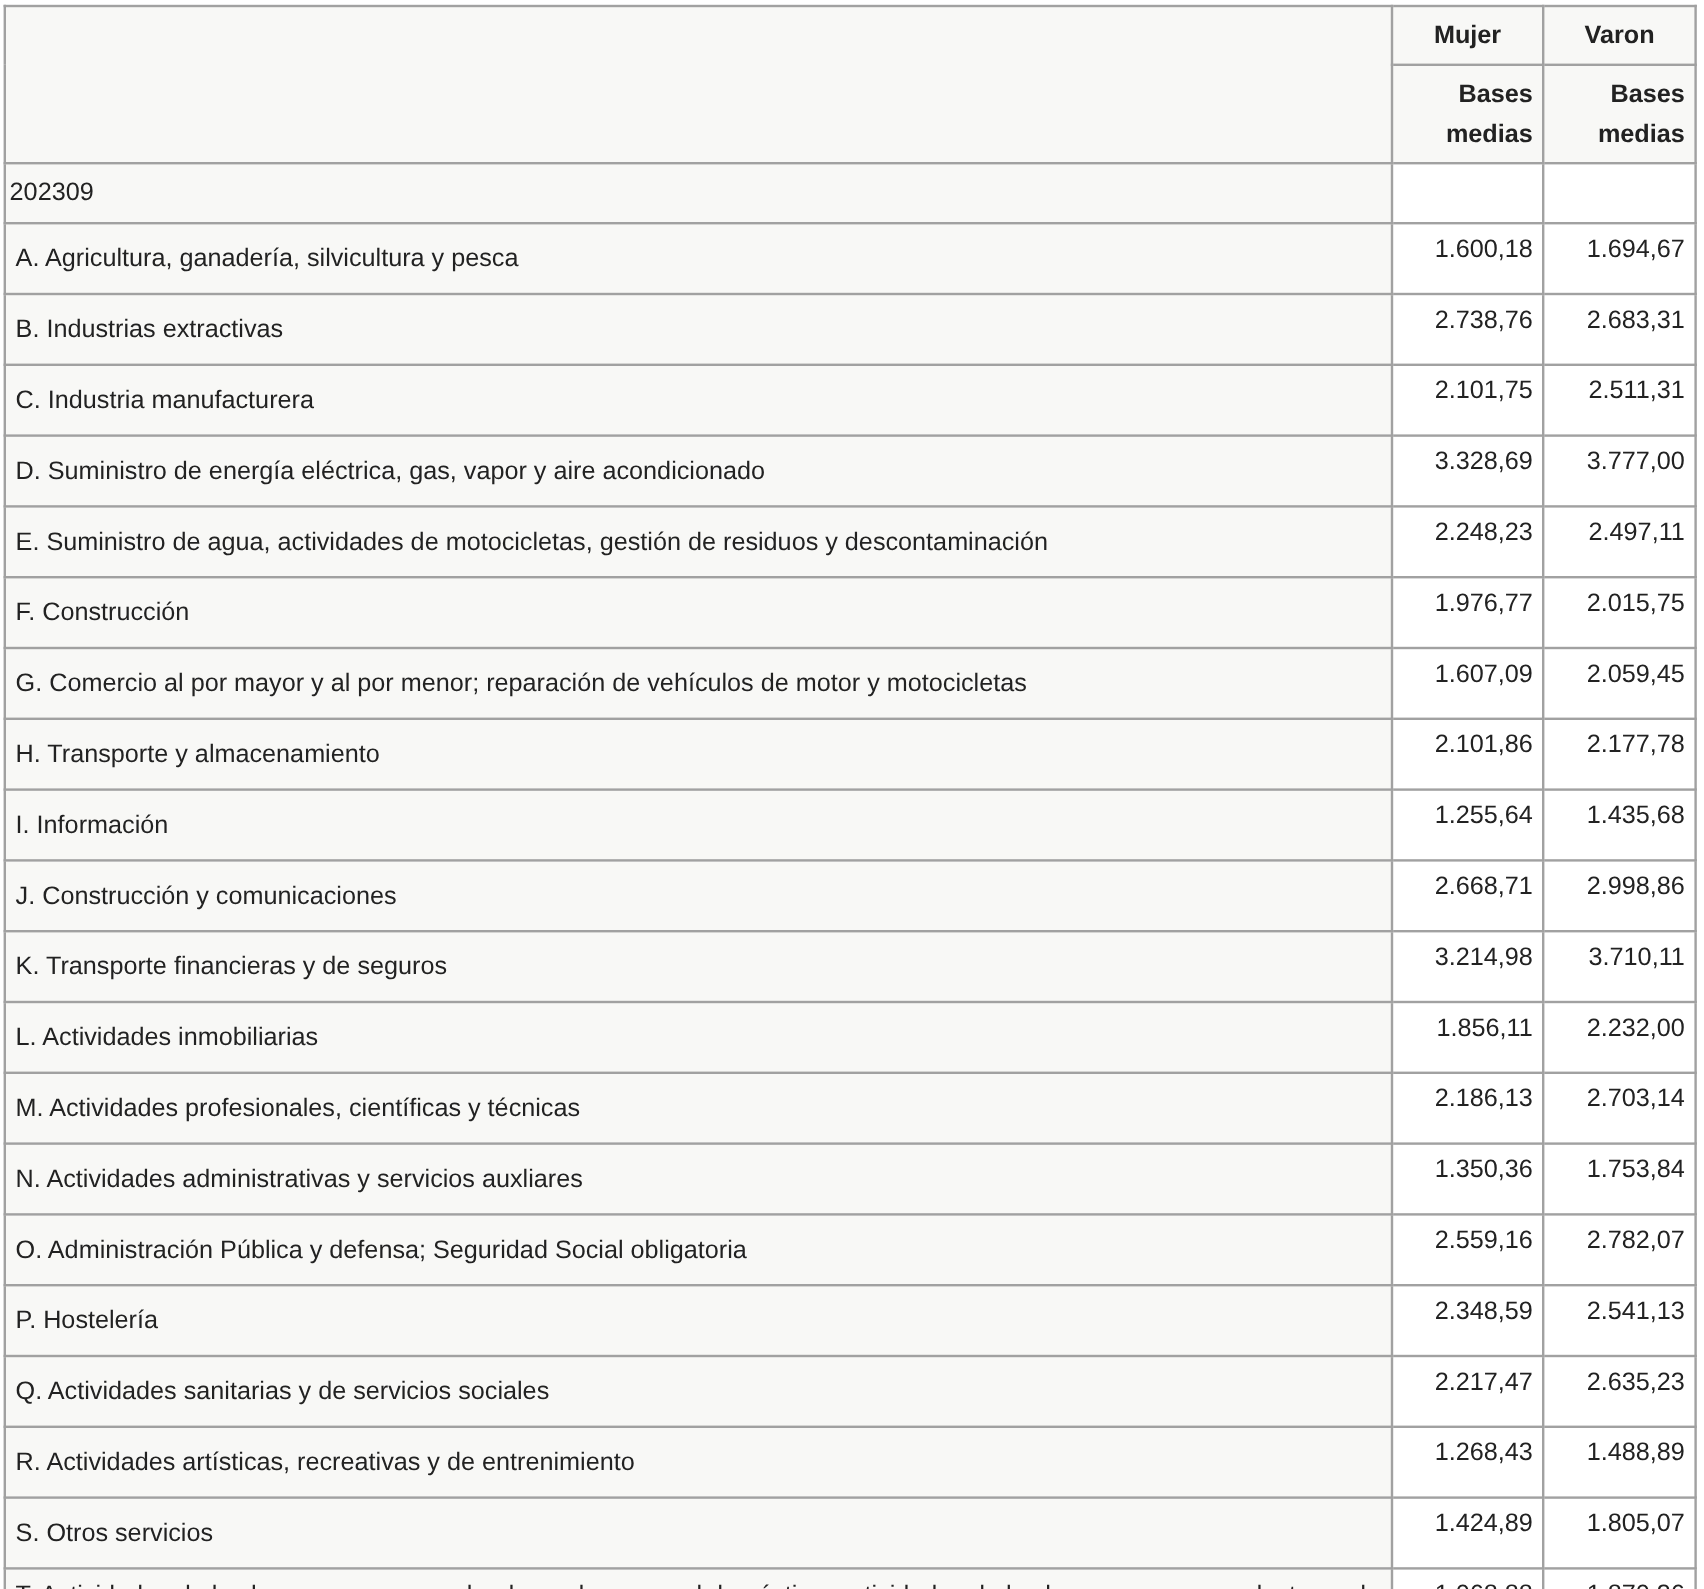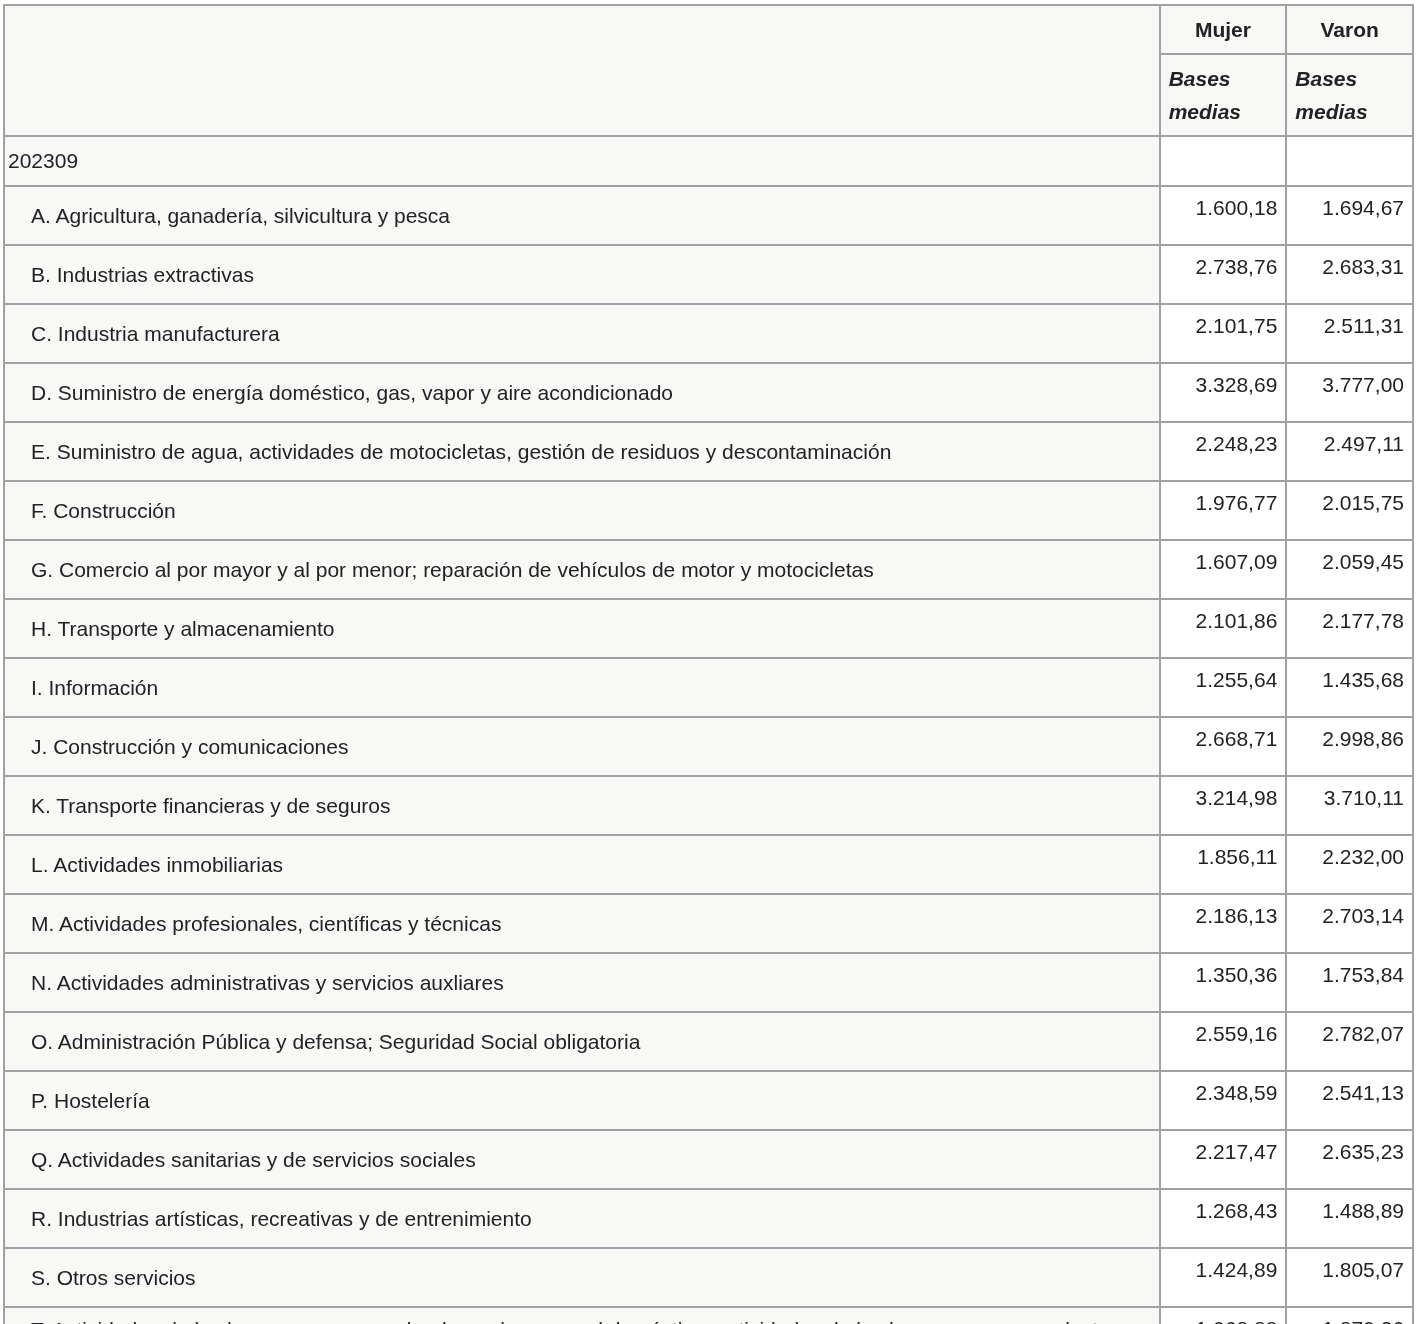--- a/index.html
+++ b/index.html
@@ -11,29 +11,29 @@
     font-size: 21px;
   }
   td, th {
     border: 2px solid #a2a9b1;
     border-color: #a1a1a1;
     padding: 0 8px;
     vertical-align: middle;
   }
   th { background: #f8f8f6; font-weight: bold; }
   .corner { background: #f8f8f6; }
-  .label-cell { background: #f8f8f6; text-align: left; padding-left: 26px; line-height: 33px; }
+  .label-cell { background: #f8f8f6; text-align: left; padding-left: 8px; line-height: 33px; }
   .period-cell { background: #f8f8f6; padding-left: 3px; height: 48px; }
   .value-cell { background: #ffffff; text-align: right; white-space: nowrap; vertical-align: top; padding-top: 9px; border-radius: 10px; }
   .empty-cell { background: #ffffff; }
   .col-label { width: 1113px; }
   .col-mujer { width: 122px; }
   .col-varon { width: 122px; }
   .th-top { height: 47px; text-align: center; }
-  .th-sub { height: 80px; text-align: left; line-height: 33px; font-style: italic; }
+  .th-sub { height: 80px; text-align: right; line-height: 33px; }
   tr.data-row td { height: 48px; }
   tr.data-row td.label-cell { padding-top: 0; }
   tr.tall-row td.label-cell { padding-top: 5px; padding-bottom: 8px; }
 </style>
 </head>
 <body>
 
 <table>
   <colgroup>
     <col class="col-label">
@@ -66,21 +66,21 @@
         <td class="label-cell">B. Industrias extractivas</td>
         <td class="value-cell">2.738,76</td>
         <td class="value-cell">2.683,31</td>
       </tr>
       <tr class="data-row">
         <td class="label-cell">C. Industria manufacturera</td>
         <td class="value-cell">2.101,75</td>
         <td class="value-cell">2.511,31</td>
       </tr>
       <tr class="data-row">
-        <td class="label-cell">D. Suministro de energía doméstico, gas, vapor y aire acondicionado</td>
+        <td class="label-cell">D. Suministro de energía eléctrica, gas, vapor y aire acondicionado</td>
         <td class="value-cell">3.328,69</td>
         <td class="value-cell">3.777,00</td>
       </tr>
       <tr class="data-row">
         <td class="label-cell">E. Suministro de agua, actividades de motocicletas, gestión de residuos y descontaminación</td>
         <td class="value-cell">2.248,23</td>
         <td class="value-cell">2.497,11</td>
       </tr>
       <tr class="data-row">
         <td class="label-cell">F. Construcción</td>
@@ -136,21 +136,21 @@
         <td class="label-cell">P. Hostelería</td>
         <td class="value-cell">2.348,59</td>
         <td class="value-cell">2.541,13</td>
       </tr>
       <tr class="data-row">
         <td class="label-cell">Q. Actividades sanitarias y de servicios sociales</td>
         <td class="value-cell">2.217,47</td>
         <td class="value-cell">2.635,23</td>
       </tr>
       <tr class="data-row">
-        <td class="label-cell">R. Industrias artísticas, recreativas y de entrenimiento</td>
+        <td class="label-cell">R. Actividades artísticas, recreativas y de entrenimiento</td>
         <td class="value-cell">1.268,43</td>
         <td class="value-cell">1.488,89</td>
       </tr>
       <tr class="data-row">
         <td class="label-cell">S. Otros servicios</td>
         <td class="value-cell">1.424,89</td>
         <td class="value-cell">1.805,07</td>
       </tr>
       <tr class="data-row tall-row">
         <td class="label-cell">T. Actividades de los hogares como empleadores de personal doméstico; actividades de los hogares como productores de bienes y servicios para uso propio</td>

